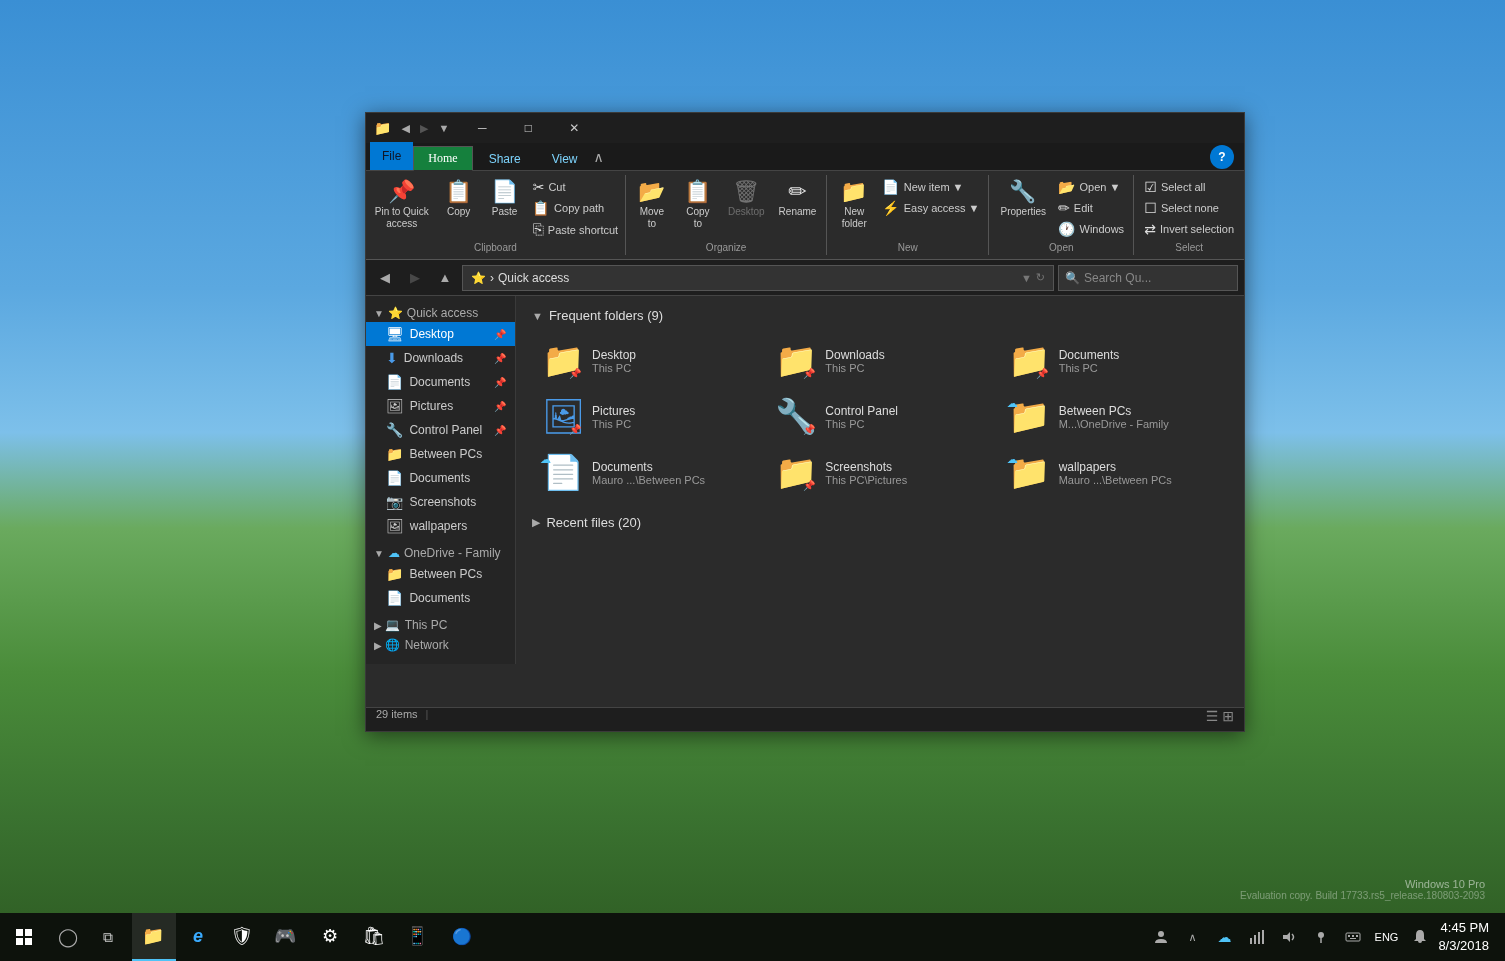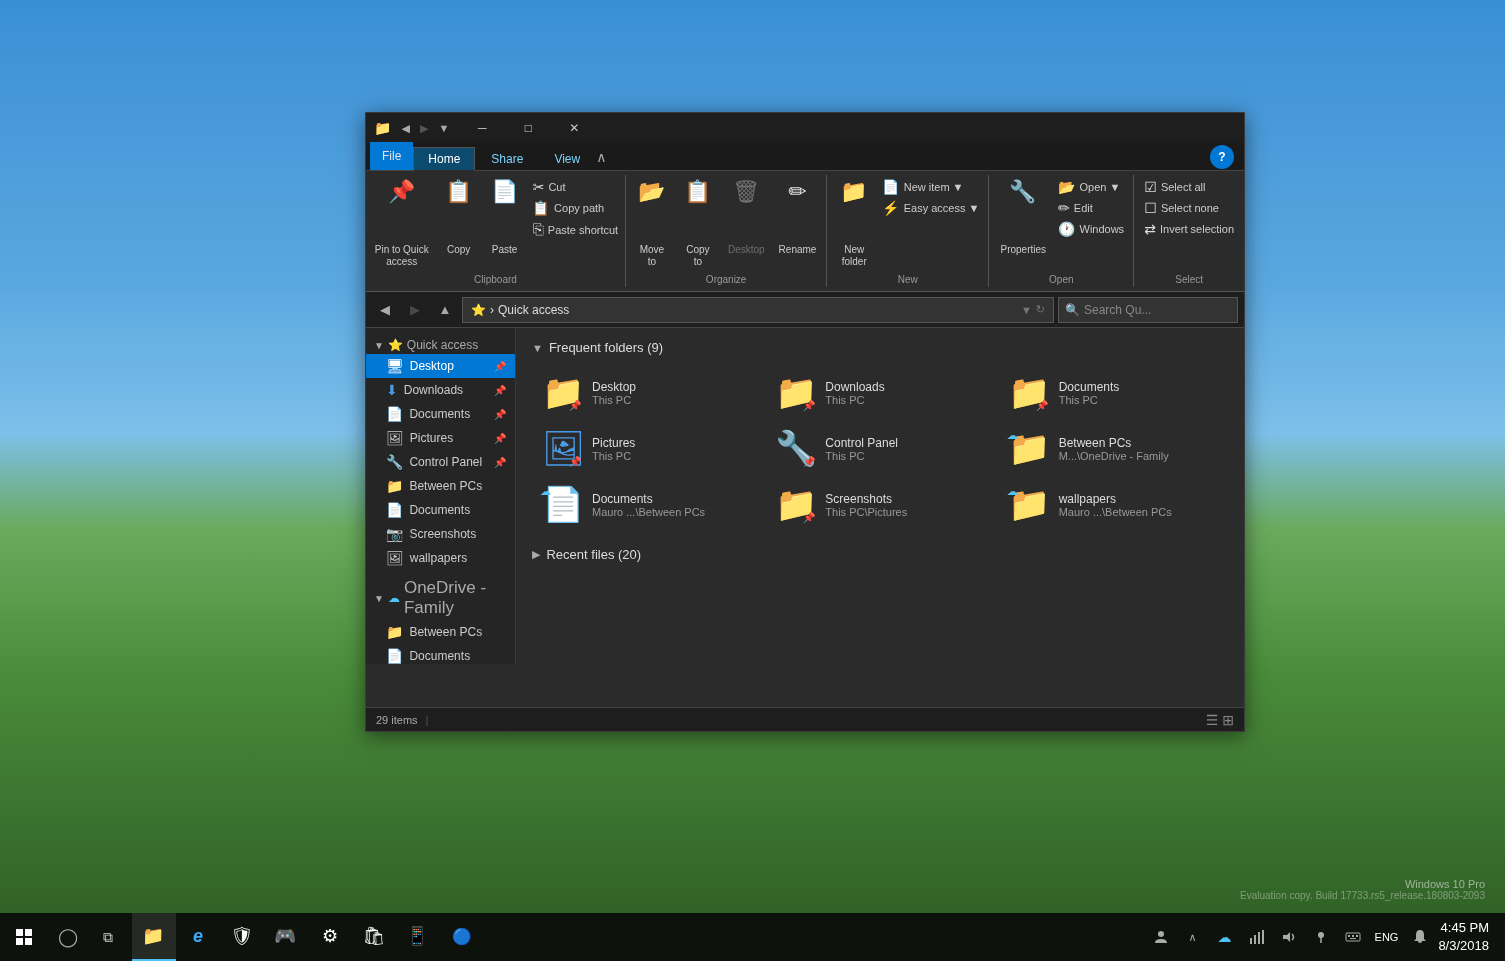--- a/index.html
+++ b/index.html
@@ -182,29 +182,30 @@
     .ribbon-tab {
       padding: 4px 14px;
       font-size: 12px;
       color: #7dd3fc;
       cursor: pointer;
       border: 1px solid transparent;
       border-bottom: none;
       margin-right: 1px;
     }
     .ribbon-tab.active {
-      background: #0c4a6e;
+      background: #15803d;
       color: white;
       border-color: #555;
       border-bottom: 1px solid #2b2b2b;
       margin-bottom: -1px;
+      font-family: Liberation Serif, serif;
     }
     .ribbon-tab-file {
       background: #0078d4;
-      color: #e5e5e5;
+      color: #0f172a;
       border: none;
       padding: 4px 12px;
       font-size: 12px;
       cursor: pointer;
       height: 28px;
       display: flex;
       align-items: center;
     }
 
     
@@ -253,21 +254,20 @@
       font-size: 22px;
       color: #ddd;
       line-height: 1;
     }
     .ribbon-btn .btn-label {
       font-size: 10px;
       color: #ccc;
       text-align: center;
       white-space: nowrap;
       line-height: 1.2;
-      margin-top: 38px;
     }
     .ribbon-btn-small {
       display: flex;
       align-items: center;
       gap: 4px;
       padding: 2px 4px;
       cursor: pointer;
       border-radius: 2px;
       white-space: nowrap;
     }
@@ -428,21 +428,21 @@
     .folder-info { display: flex; flex-direction: column; }
     .folder-name { font-size: 12px; color: #ddd; font-weight: 500; }
     .folder-sub { font-size: 11px; color: #999; }
 
     
     .status-bar {
       height: 24px;
       background: #1e1e1e;
       border-top: 1px solid #444;
       display: flex;
-      align-items: center;
+      align-items: flex-start;
       padding: 0 10px;
       font-size: 11px;
       color: #aaa;
       gap: 8px;
       margin-top: 43px;
     }
     .status-bar .separator { color: #555; }
     .status-view-icons {
       margin-left: auto;
       display: flex;
@@ -719,21 +719,21 @@
         <span>Screenshots</span>
       </div>
       <div class="sidebar-item sidebar-indent">
         <span class="si-icon">🖼</span>
         <span>wallpapers</span>
       </div>
 
       <div class="sidebar-section-header" style="padding-top:8px;">
         <span class="expand-arrow">▼</span>
         <span style="color:#4fc3f7;">☁</span>
-        <span style="font-size:17px;">OneDrive - Family</span>
+        <span style="font-size:12px;">OneDrive - Family</span>
       </div>
       <div class="sidebar-item sidebar-indent">
         <span class="si-icon">📁</span>
         <span>Between PCs</span>
       </div>
       <div class="sidebar-item sidebar-indent">
         <span class="si-icon">📄</span>
         <span>Documents</span>
       </div>
 

